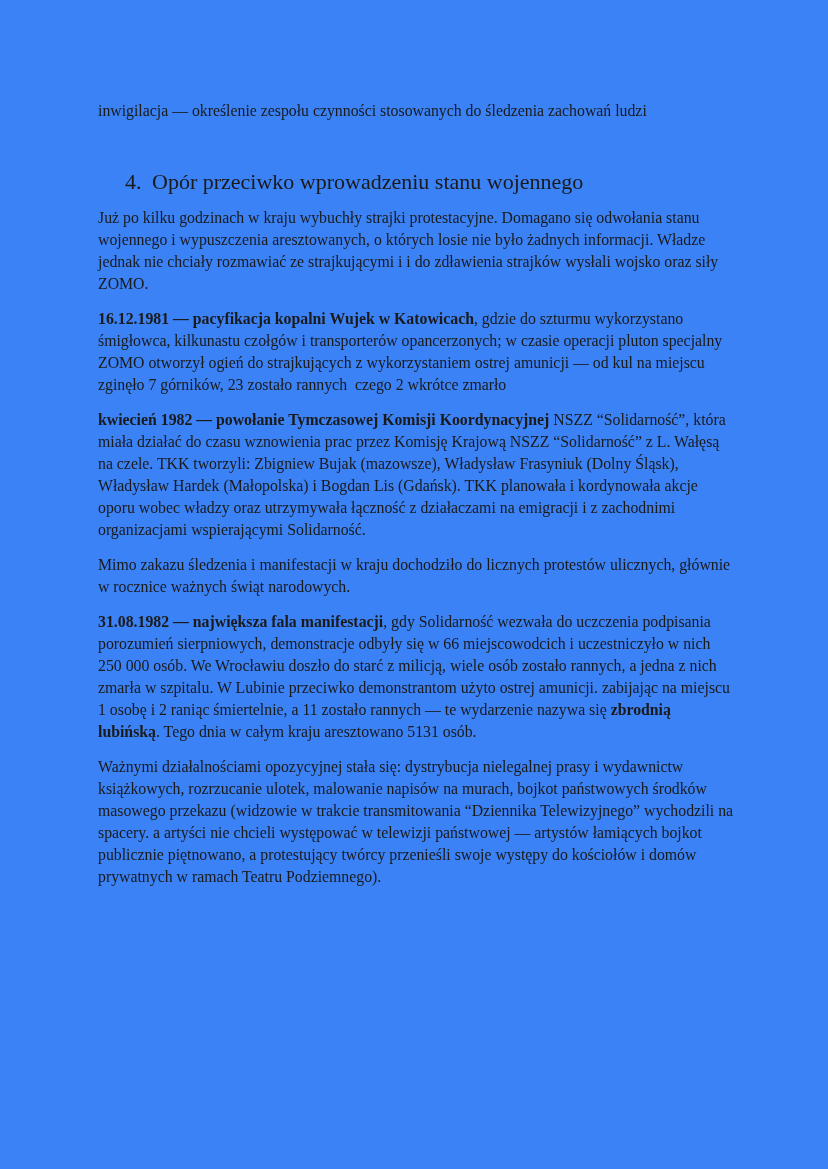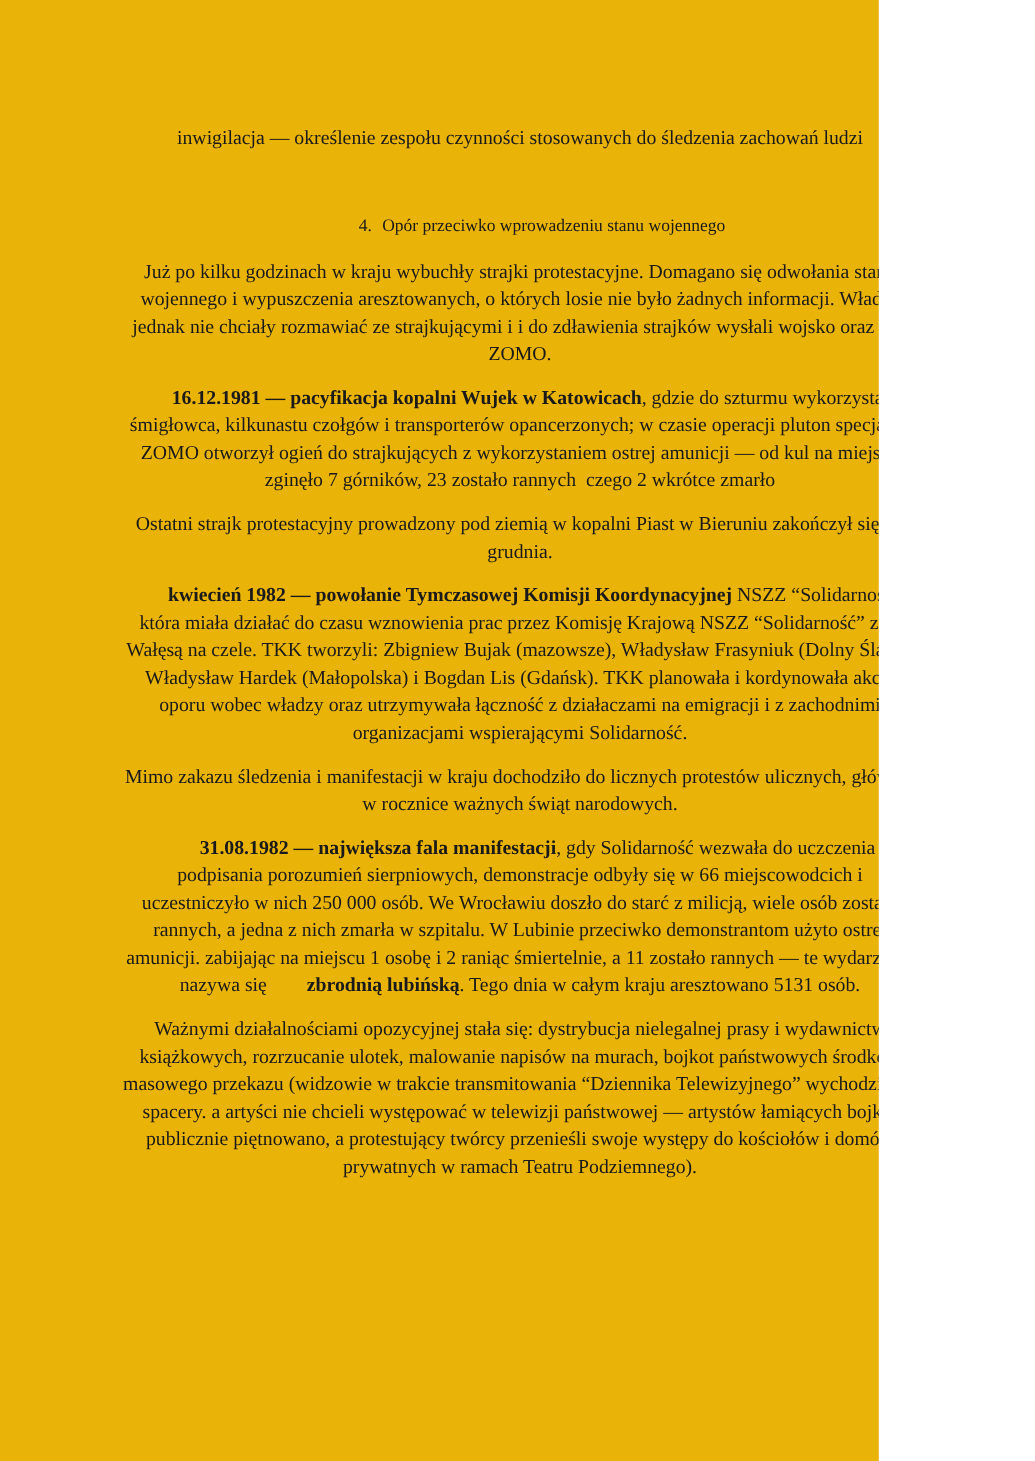--- a/index.html
+++ b/index.html
@@ -2,66 +2,63 @@
 <html lang="pl"><head>
 <meta charset="utf-8">
 <style>
   html, body {
     margin: 0;
     padding: 0;
     background: #ffffff;
   }
   .page {
     position: relative;
-    width: 703px;
+    width: 828px;
     height: 1169px;
-    background: #eab308;
+    background: #3b82f6;
     font-family: "Liberation Serif", serif;
     color: #1a1a1a;
     overflow: hidden;
-    text-align: center;
   }
   .content {
     position: absolute;
     left: 98px;
     top: 100px;
     width: 636px;
   }
   .doc-para {
     font-size: 15.8px;
     line-height: 22px;
     margin: 0 0 13px 0;
     white-space: pre-wrap;
     font-weight: 400;
   }
   .doc-para .bold {
     font-weight: 700;
-    margin-left: 28px;
   }
   .doc-heading {
     font-weight: 400;
-    font-size: 14px;
+    font-size: 22px;
     line-height: 27px;
     margin: 46px 0 12px 0;
     padding-left: 27px;
     white-space: nowrap;
   }
   .h-num {
     display: inline-block;
     min-width: 27px;
   }
 </style>
 </head>
 <body>
 
 <div class="page">
   <div class="content">
       <p class="doc-para"><span>inwigilacja — określenie zespołu czynności stosowanych do śledzenia zachowań ludzi</span></p>
       <h2 class="doc-heading"><span class="h-num">4.</span><span class="h-text">Opór przeciwko wprowadzeniu stanu wojennego</span></h2>
       <p class="doc-para"><span>Już po kilku godzinach w kraju wybuchły strajki protestacyjne. Domagano się odwołania stanu wojennego i wypuszczenia aresztowanych, o których losie nie było żadnych informacji. Władze jednak nie chciały rozmawiać ze strajkującymi i i do zdławienia strajków wysłali wojsko oraz siły ZOMO.</span></p>
       <p class="doc-para"><span class="bold">16.12.1981 — pacyfikacja kopalni Wujek w Katowicach</span><span>, gdzie do szturmu wykorzystano śmigłowca, kilkunastu czołgów i transporterów opancerzonych; w czasie operacji pluton specjalny ZOMO otworzył ogień do strajkujących z wykorzystaniem ostrej amunicji — od kul na miejscu zginęło 7 górników, 23 zostało rannych  czego 2 wkrótce zmarło</span></p>
-      <p class="doc-para"><span>Ostatni strajk protestacyjny prowadzony pod ziemią w kopalni Piast w Bieruniu zakończył się 28 grudnia.</span></p>
       <p class="doc-para"><span class="bold">kwiecień 1982 — powołanie Tymczasowej Komisji Koordynacyjnej</span><span> NSZZ “Solidarność”, która miała działać do czasu wznowienia prac przez Komisję Krajową NSZZ “Solidarność” z L. Wałęsą na czele. TKK tworzyli: Zbigniew Bujak (mazowsze), Władysław Frasyniuk (Dolny Śląsk), Władysław Hardek (Małopolska) i Bogdan Lis (Gdańsk). TKK planowała i kordynowała akcje oporu wobec władzy oraz utrzymywała łączność z działaczami na emigracji i z zachodnimi organizacjami wspierającymi Solidarność.</span></p>
       <p class="doc-para"><span>Mimo zakazu śledzenia i manifestacji w kraju dochodziło do licznych protestów ulicznych, głównie w rocznice ważnych świąt narodowych.</span></p>
       <p class="doc-para"><span class="bold">31.08.1982 — największa fala manifestacji</span><span>, gdy Solidarność wezwała do uczczenia podpisania porozumień sierpniowych, demonstracje odbyły się w 66 miejscowodcich i uczestniczyło w nich 250 000 osób. We Wrocławiu doszło do starć z milicją, wiele osób zostało rannych, a jedna z nich zmarła w szpitalu. W Lubinie przeciwko demonstrantom użyto ostrej amunicji. zabijając na miejscu 1 osobę i 2 raniąc śmiertelnie, a 11 zostało rannych — te wydarzenie nazywa się </span><span class="bold">zbrodnią lubińską</span><span>. Tego dnia w całym kraju aresztowano 5131 osób.</span></p>
       <p class="doc-para"><span>Ważnymi działalnościami opozycyjnej stała się: dystrybucja nielegalnej prasy i wydawnictw książkowych, rozrzucanie ulotek, malowanie napisów na murach, bojkot państwowych środków masowego przekazu (widzowie w trakcie transmitowania “Dziennika Telewizyjnego” wychodzili na spacery. a artyści nie chcieli występować w telewizji państwowej — artystów łamiących bojkot publicznie piętnowano, a protestujący twórcy przenieśli swoje występy do kościołów i domów prywatnych w ramach Teatru Podziemnego).</span></p>
     </div>
 </div>
 
 </body></html>

